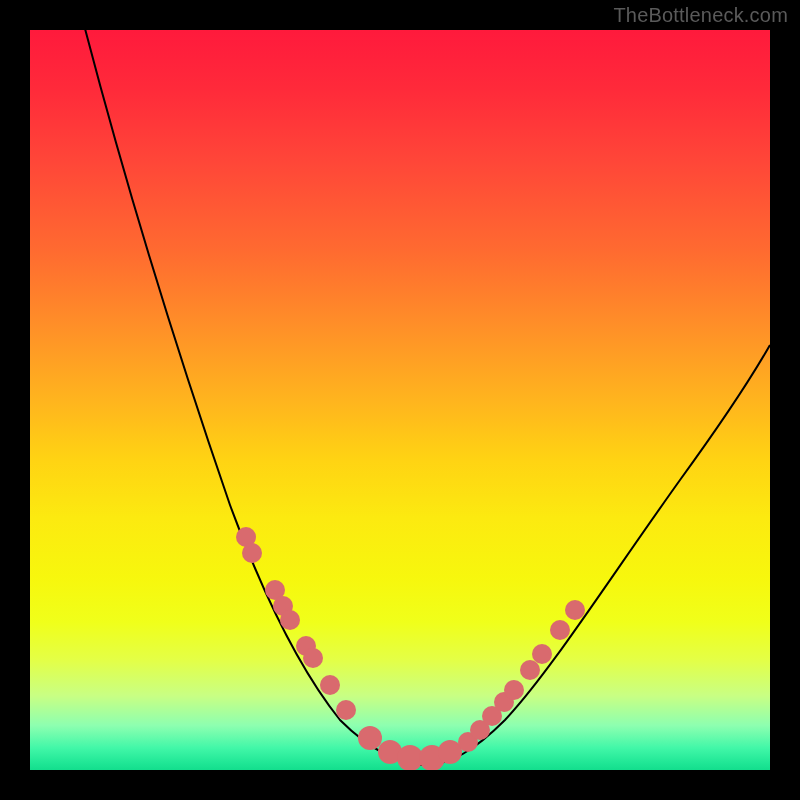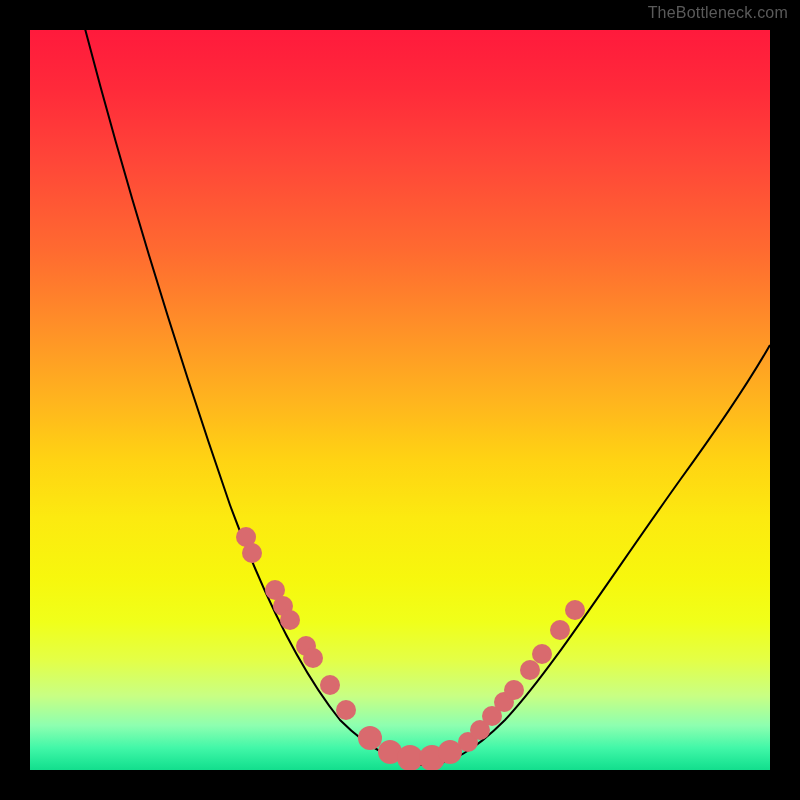--- a/index.html
+++ b/index.html
@@ -52,21 +52,21 @@
     position: absolute;
     inset: 0;
     width: 100%;
     height: 100%;
   }
   .watermark {
     position: absolute;
     top: 4px;
     right: 12px;
     color: #5a5a5a;
-    font-size: 16px;
+    font-size: 20px;
     font-weight: 500;
     letter-spacing: 0.2px;
     user-select: none;
   }
 </style>
 </head>
 <body>
 
 <div class="stage">
 

